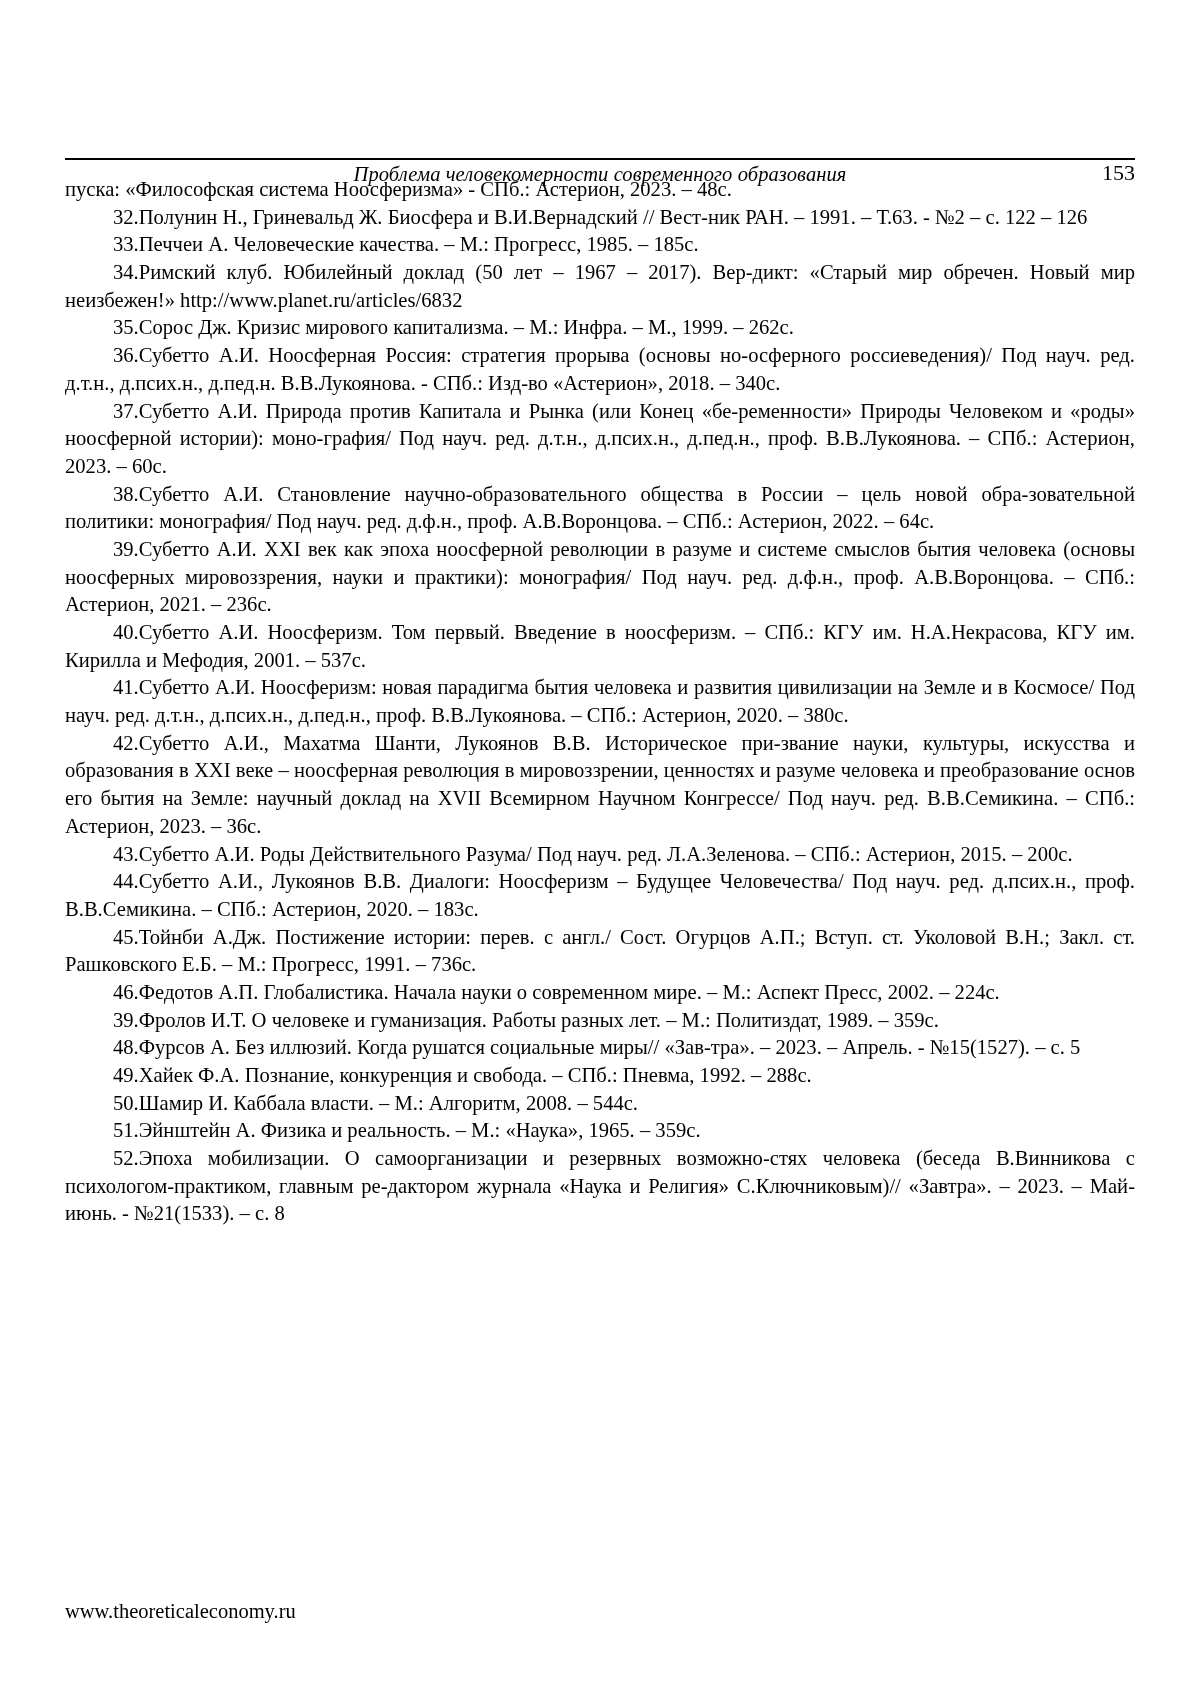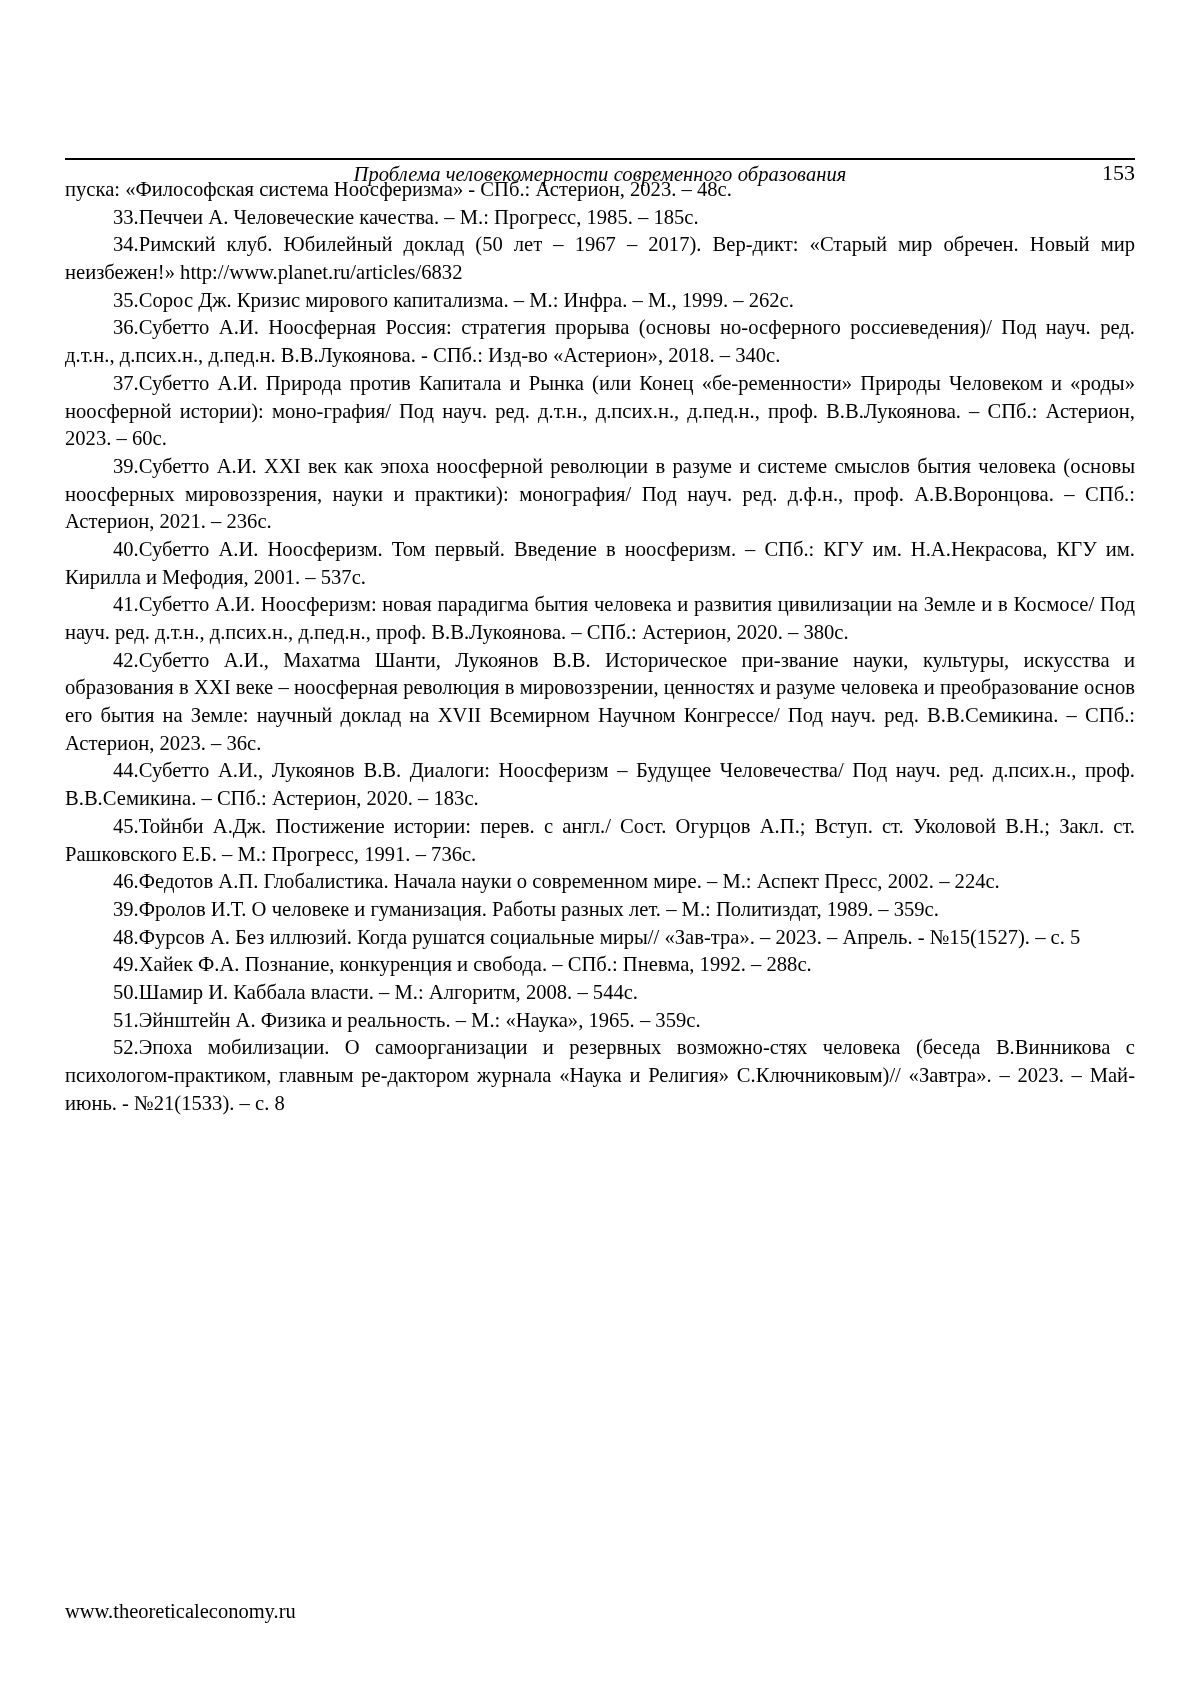--- a/index.html
+++ b/index.html
@@ -88,29 +88,32 @@
 <div class="page">
 
   <div class="header">
     <span class="header-title">Проблема человекомерности современного образования</span>
     <span class="header-page">153</span>
   </div>
   <div class="header-rule"></div>
 
   <div class="content">
     <p class="para-cont">пуска: «Философская система Ноосферизма» - СПб.: Астерион, 2023. – 48с.</p>
+    <p class="numbered">32.Полунин Н., Гриневальд Ж. Биосфера и В.И.Вернадский // Вест-ник РАН. – 1991. – Т.63. - №2 – с. 122 – 126</p>
     <p class="numbered">33.Печчеи А. Человеческие качества. – М.: Прогресс, 1985. – 185с.</p>
     <p class="numbered">34.Римский клуб. Юбилейный доклад (50 лет – 1967 – 2017). Вер-дикт: «Старый мир обречен. Новый мир неизбежен!» http://www.planet.ru/articles/6832</p>
     <p class="numbered">35.Сорос Дж. Кризис мирового капитализма. – М.: Инфра. – М., 1999. – 262с.</p>
     <p class="numbered">36.Субетто А.И. Ноосферная Россия: стратегия прорыва (основы но-осферного россиеведения)/ Под науч. ред. д.т.н., д.псих.н., д.пед.н. В.В.Лукоянова. - СПб.: Изд-во «Астерион», 2018. – 340с.</p>
     <p class="numbered">37.Субетто А.И. Природа против Капитала и Рынка (или Конец «бе-ременности» Природы Человеком и «роды» ноосферной истории): моно-графия/ Под науч. ред. д.т.н., д.псих.н., д.пед.н., проф. В.В.Лукоянова. – СПб.: Астерион, 2023. – 60с.</p>
+    <p class="numbered">38.Субетто А.И. Становление научно-образовательного общества в России – цель новой обра-зовательной политики: монография/ Под науч. ред. д.ф.н., проф. А.В.Воронцова. – СПб.: Астерион, 2022. – 64с.</p>
     <p class="numbered">39.Субетто А.И. XXI век как эпоха ноосферной революции в разуме и системе смыслов бытия человека (основы ноосферных мировоззрения, науки и практики): монография/ Под науч. ред. д.ф.н., проф. А.В.Воронцова. – СПб.: Астерион, 2021. – 236с.</p>
     <p class="numbered">40.Субетто А.И. Ноосферизм. Том первый. Введение в ноосферизм. – СПб.: КГУ им. Н.А.Некрасова, КГУ им. Кирилла и Мефодия, 2001. – 537с.</p>
     <p class="numbered">41.Субетто А.И. Ноосферизм: новая парадигма бытия человека и развития цивилизации на Земле и в Космосе/ Под науч. ред. д.т.н., д.псих.н., д.пед.н., проф. В.В.Лукоянова. – СПб.: Астерион, 2020. – 380с.</p>
     <p class="numbered">42.Субетто А.И., Махатма Шанти, Лукоянов В.В. Историческое при-звание науки, культуры, искусства и образования в XXI веке – ноосферная революция в мировоззрении, ценностях и разуме человека и преобразование основ его бытия на Земле: научный доклад на XVII Всемирном Научном Конгрессе/ Под науч. ред. В.В.Семикина. – СПб.: Астерион, 2023. – 36с.</p>
+    <p class="numbered">43.Субетто А.И. Роды Действительного Разума/ Под науч. ред. Л.А.Зеленова. – СПб.: Астерион, 2015. – 200с.</p>
     <p class="numbered">44.Субетто А.И., Лукоянов В.В. Диалоги: Ноосферизм – Будущее Человечества/ Под науч. ред. д.псих.н., проф. В.В.Семикина. – СПб.: Астерион, 2020. – 183с.</p>
     <p class="numbered">45.Тойнби А.Дж. Постижение истории: перев. с англ./ Сост. Огурцов А.П.; Вступ. ст. Уколовой В.Н.; Закл. ст. Рашковского Е.Б. – М.: Прогресс, 1991. – 736с.</p>
     <p class="numbered">46.Федотов А.П. Глобалистика. Начала науки о современном мире. – М.: Аспект Пресс, 2002. – 224с.</p>
     <p class="numbered">39.Фролов И.Т. О человеке и гуманизация. Работы разных лет. – М.: Политиздат, 1989. – 359с.</p>
     <p class="numbered">48.Фурсов А. Без иллюзий. Когда рушатся социальные миры// «Зав-тра». – 2023. – Апрель. - №15(1527). – с. 5</p>
     <p class="numbered">49.Хайек Ф.А. Познание, конкуренция и свобода. – СПб.: Пневма, 1992. – 288с.</p>
     <p class="numbered">50.Шамир И. Каббала власти. – М.: Алгоритм, 2008. – 544с.</p>
     <p class="numbered">51.Эйнштейн А. Физика и реальность. – М.: «Наука», 1965. – 359с.</p>
     <p class="numbered">52.Эпоха мобилизации. О самоорганизации и резервных возможно-стях человека (беседа В.Винникова с психологом-практиком, главным ре-дактором журнала «Наука и Религия» С.Ключниковым)// «Завтра». – 2023. – Май-июнь. - №21(1533). – с. 8</p>
     <p class="numbered"></p>

